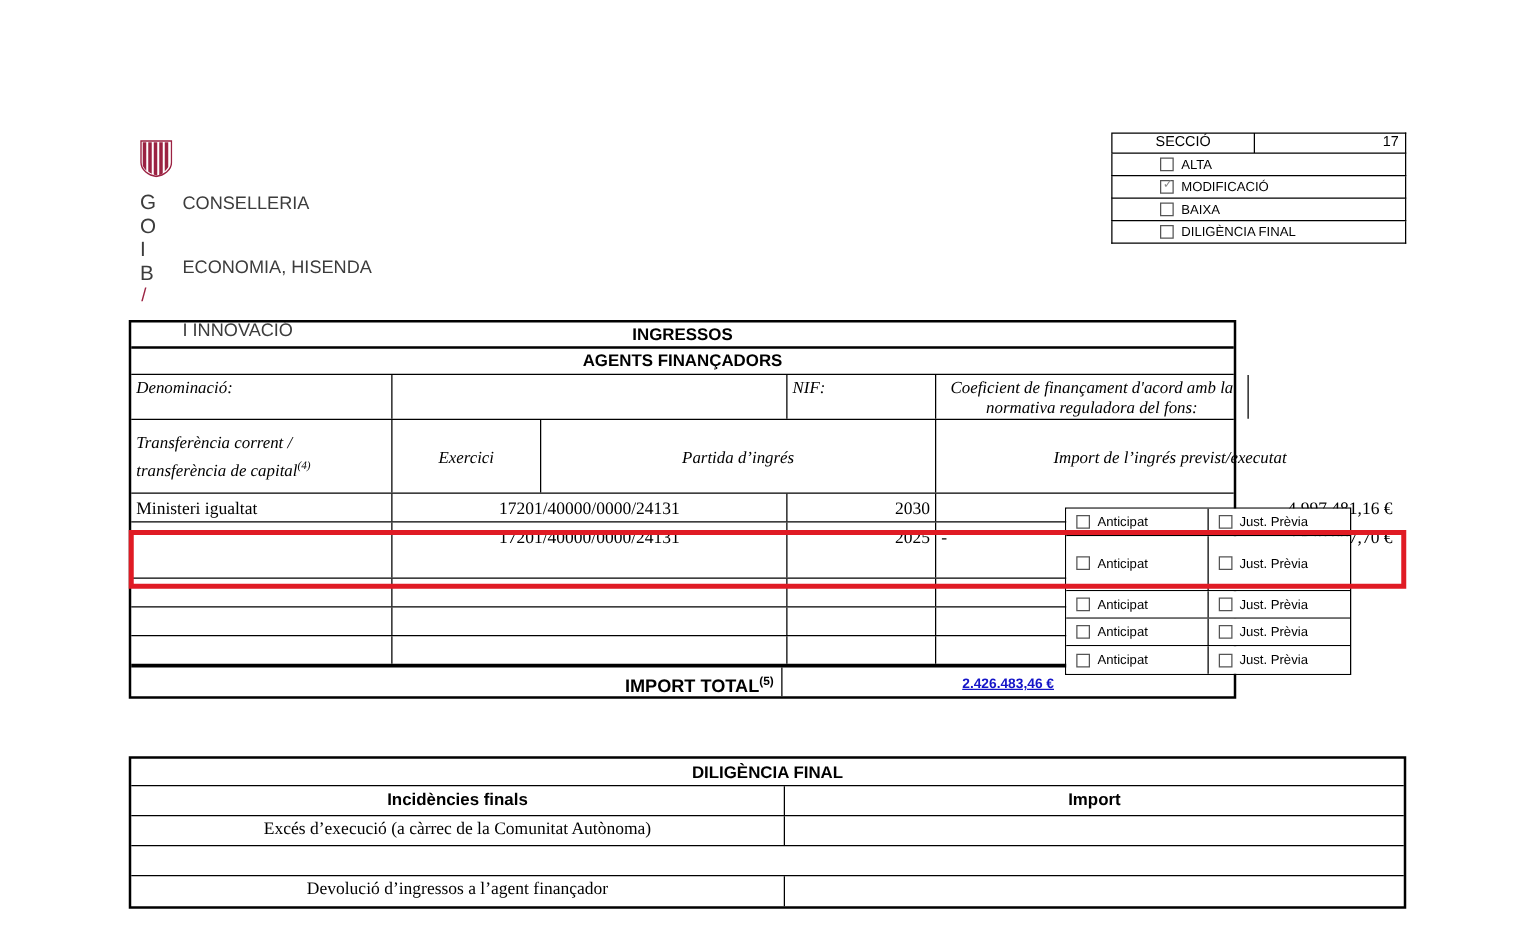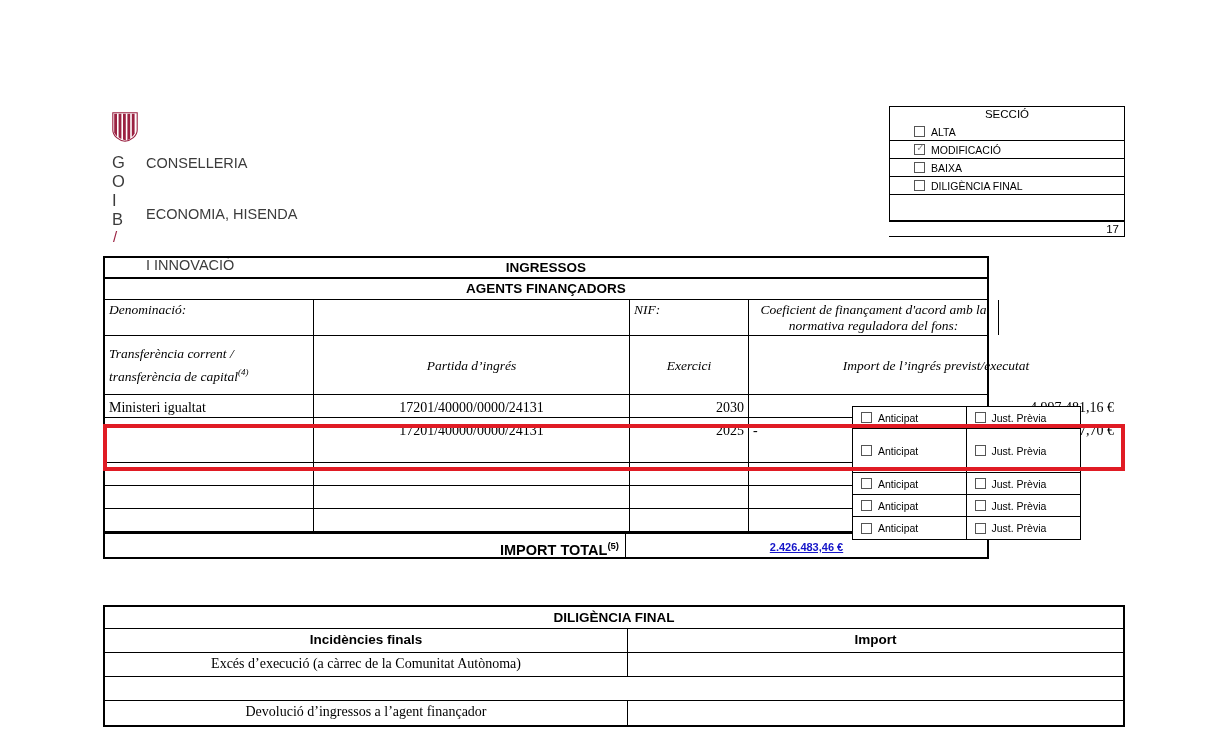--- a/index.html
+++ b/index.html
@@ -66,21 +66,20 @@
     position: absolute;
     left: 889px;
     top: 106px;
     width: 236px;
     font-family: "Liberation Sans", sans-serif;
     font-size: 10.5px;
   }
   .seccio-head {
     display: flex;
     height: 17px;
-    flex-direction: column;
   }
   .seccio-head-label {
     flex: 0 0 115px;
     border: 1.6px solid #000;
     box-sizing: border-box;
     text-align: center;
     line-height: 14px;
     font-size: 11.5px;
   }
   .seccio-head-value {
@@ -93,21 +92,21 @@
     line-height: 14px;
     font-size: 11.5px;
   }
   .seccio-row {
     display: flex;
     align-items: center;
     height: 18px;
     border: 1.4px solid #000;
     border-top: none;
     box-sizing: border-box;
-    padding-left: 24px;
+    padding-left: 38px;
   }
   .seccio-row:first-of-type { border-top: 1.4px solid #000; }
   .cbx {
     width: 11px;
     height: 11px;
     border: 1px solid #555;
     box-sizing: border-box;
     display: inline-block;
     margin-right: 6px;
     position: relative;
@@ -375,22 +374,22 @@
     <div class="tcell c2"></div>
     <div class="tcell c3">NIF:</div>
     <div class="tcell c4" style="text-align:center;line-height:16px;">Coeficient de finançament d'acord amb la normativa reguladora del fons:</div>
     <div class="tcell c5"></div>
   </div>
 
   <div class="trow row-heads">
     <div class="tcell d1">
       <span><span>Transferència corrent / transferència de capital</span><sup style="font-size:9px">(4)</sup></span>
     </div>
+    <div class="tcell d3 ctr">Exercici</div>
     <div class="tcell d2 ctr">Partida d’ingrés</div>
-    <div class="tcell d3 ctr">Exercici</div>
     <div class="tcell d4 ctr">Import de l’ingrés previst/executat</div>
   </div>
 
   <div class="trow row-data">
     <div class="tcell d1">Ministeri igualtat</div>
     <div class="tcell d2 ctr">17201/40000/0000/24131</div>
     <div class="tcell d3 rgt">2030</div>
     <div class="tcell d4">
       <div class="amount-wrap">
         <span class="neg-sign"></span>

